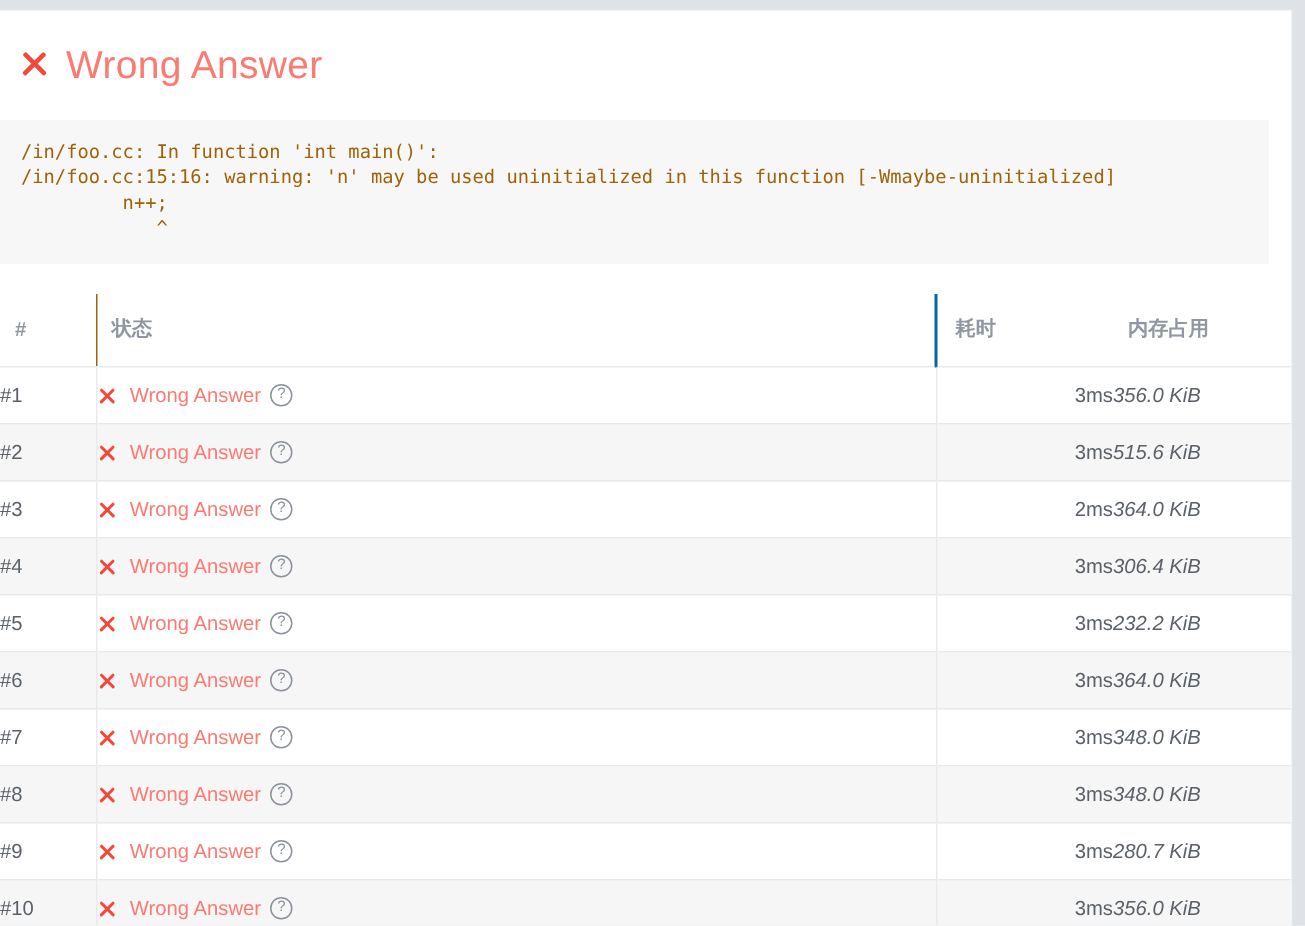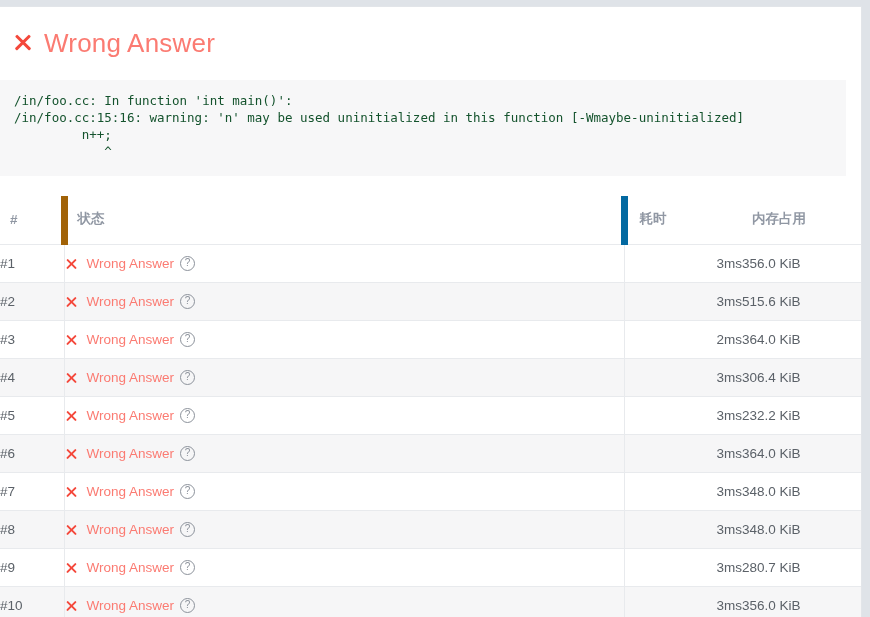--- a/index.html
+++ b/index.html
@@ -82,21 +82,21 @@
     background: #f7f7f8;
     padding: 12px 14px 16px 14px;
     box-sizing: border-box;
     width: 846px;
   }
   .compile-output pre {
     margin: 0;
     font-family: "DejaVu Sans Mono", "Liberation Mono", monospace;
     font-size: 12.5px;
     line-height: 17px;
-    color: #14532d;
+    color: #a16207;
     white-space: pre;
     letter-spacing: 0px;
   }
 
   
   .results-table {
     width: 862px;
     border-collapse: collapse;
     table-layout: fixed;
     margin-top: 20px;
@@ -110,37 +110,37 @@
   .results-table thead th {
     text-align: left;
     font-weight: bold;
     color: #9097a3;
     font-size: 13.5px;
     padding: 14px 0 16px 0;
     border-bottom: 1px solid #e8eaed;
     vertical-align: middle;
   }
   .results-table thead th.h-num  { padding-left: 10px; }
-  .results-table thead th.h-stat { padding-left: 10px; border-left: 7px solid #a16207; }
-  .results-table thead th.h-time { padding-left: 12px; border-left: 7px solid #0369a1; }
+  .results-table thead th.h-stat { padding-left: 10px; border-left: 1px solid #a16207; }
+  .results-table thead th.h-time { padding-left: 12px; border-left: 2px solid #0369a1; }
   .results-table thead th.h-mem  { padding-left: 10px; }
 
   .results-table tbody td {
     padding: 0;
     height: 37px;
     border-bottom: 1px solid #e8eaed;
     color: #5b6168;
     vertical-align: middle;
   }
   .results-table tbody tr:nth-child(even) td { background: #f6f6f7; }
 
   td.t-num  { padding-left: 10px; color: #585e66; }
   td.t-stat { padding-left: 14px; border-left: 1px solid #e8eaed; }
   td.t-time { padding-left: 12px; border-left: 1px solid #e8eaed; text-align: right; }
-  td.t-mem  { padding-left: 10px; }
+  td.t-mem  { padding-left: 10px; font-style: italic; }
 
   .status-cell {
     display: flex;
     align-items: center;
   }
   .x-mark {
     position: relative;
     display: inline-block;
     width: 13px;
     height: 13px;

